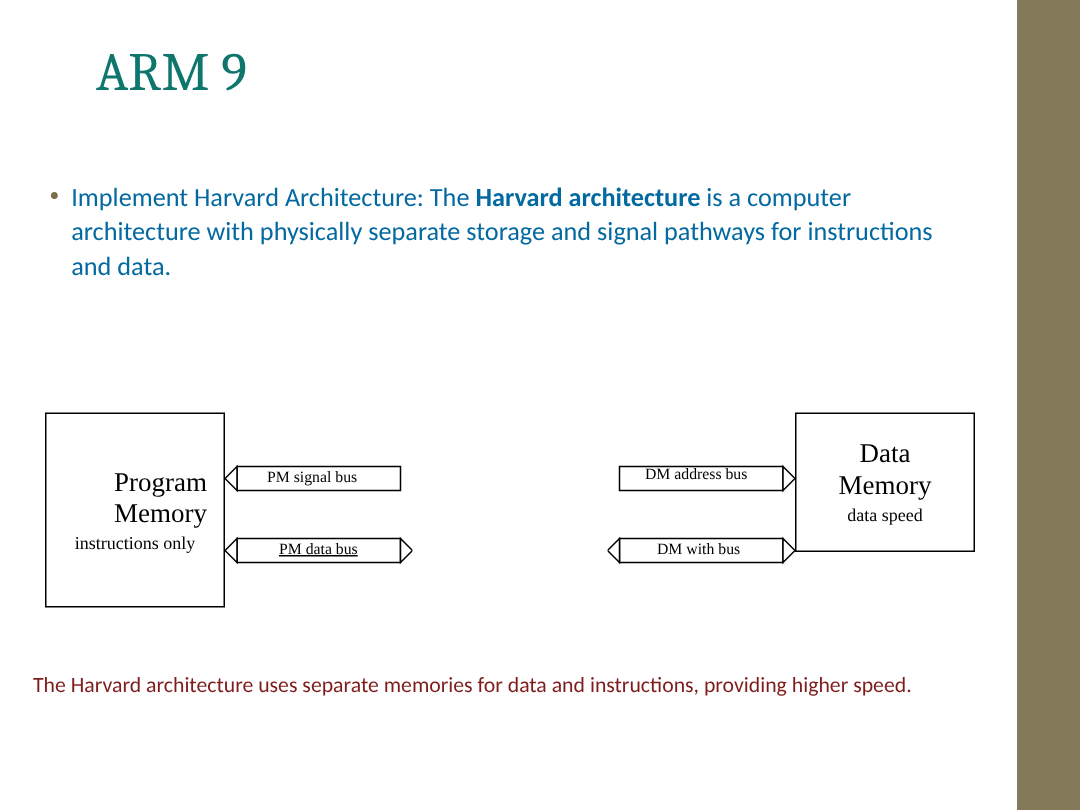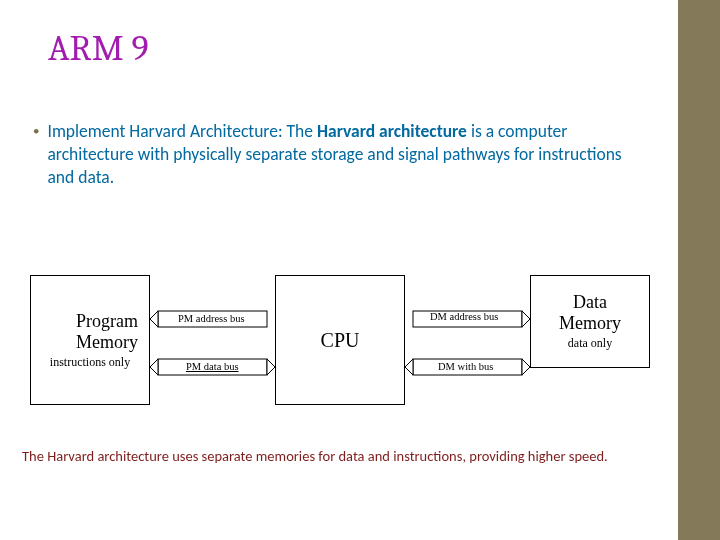--- a/index.html
+++ b/index.html
@@ -16,25 +16,25 @@
   .sidebar {
     position: absolute;
     right: 0;
     top: 0;
     width: 42px;
     height: 540px;
     background: #847a5a;
   }
   .title {
     position: absolute;
-    left: 48px;
+    left: 64px;
     top: 28px;
     font-family: "Cambria", Georgia, serif;
     font-size: 36px;
-    color: #a21caf;
+    color: #0f766e;
     font-weight: 400;
   }
   .bullet-row {
     position: absolute;
     left: 33px;
     top: 120px;
     right: 70px;
     display: flex;
     align-items: flex-start;
   }
@@ -112,41 +112,38 @@
 </div>
 
 <div class="diagram">
 
   <div class="box" style="left:0; top:0; width:120px; height:130px;">
     <div class="box-title" style="white-space:pre-line;margin-left:34px;">Program
 Memory</div>
     <div class="box-sub">instructions only</div>
   </div>
 
-  <div class="box" style="left:245px; top:0; width:130px; height:130px;">
-    <div class="cpu-label">CPU</div>
-  </div>
 
   <div class="box" style="left:500px; top:0; width:120px; height:93px;">
     <div class="box-title" style="white-space:pre-line;">Data
 Memory</div>
-    <div class="box-sub">data only</div>
+    <div class="box-sub">data speed</div>
   </div>
 
   <svg style="left:120px; top:30px;" width="125" height="28">
     <defs>
       <marker id="arrL1" markerWidth="8" markerHeight="8" refX="7" refY="4" orient="auto">
           <path d="M0,0 L8,4 L0,8 Z" fill="#000"></path>
         </marker>
     </defs>
     <rect x="8" y="6" width="109" height="16" fill="#fff" stroke="#000" stroke-width="1"></rect>
     <line x1="8" y1="14" x2="2" y2="14" stroke="#000" stroke-width="1"></line>
     <polygon points="8,6 0,14 8,22" fill="#fff" stroke="#000" stroke-width="1"></polygon>
   </svg>
-  <div class="bus-label" style="left:148px; top:38px;">PM address bus</div>
+  <div class="bus-label" style="left:148px; top:38px;">PM signal bus</div>
 
   <svg style="left:120px; top:78px;" width="125" height="28">
     <rect x="8" y="6" width="109" height="16" fill="#fff" stroke="#000" stroke-width="1"></rect>
     <polygon points="8,6 0,14 8,22" fill="#fff" stroke="#000" stroke-width="1"></polygon>
     <polygon points="117,6 125,14 117,22" fill="#fff" stroke="#000" stroke-width="1"></polygon>
   </svg>
   <div class="bus-label" style="left:156px; top:86px;text-decoration:underline;">PM data bus</div>
 
   <svg style="left:375px; top:30px;" width="125" height="28">
     <rect x="8" y="6" width="109" height="16" fill="#fff" stroke="#000" stroke-width="1"></rect>

